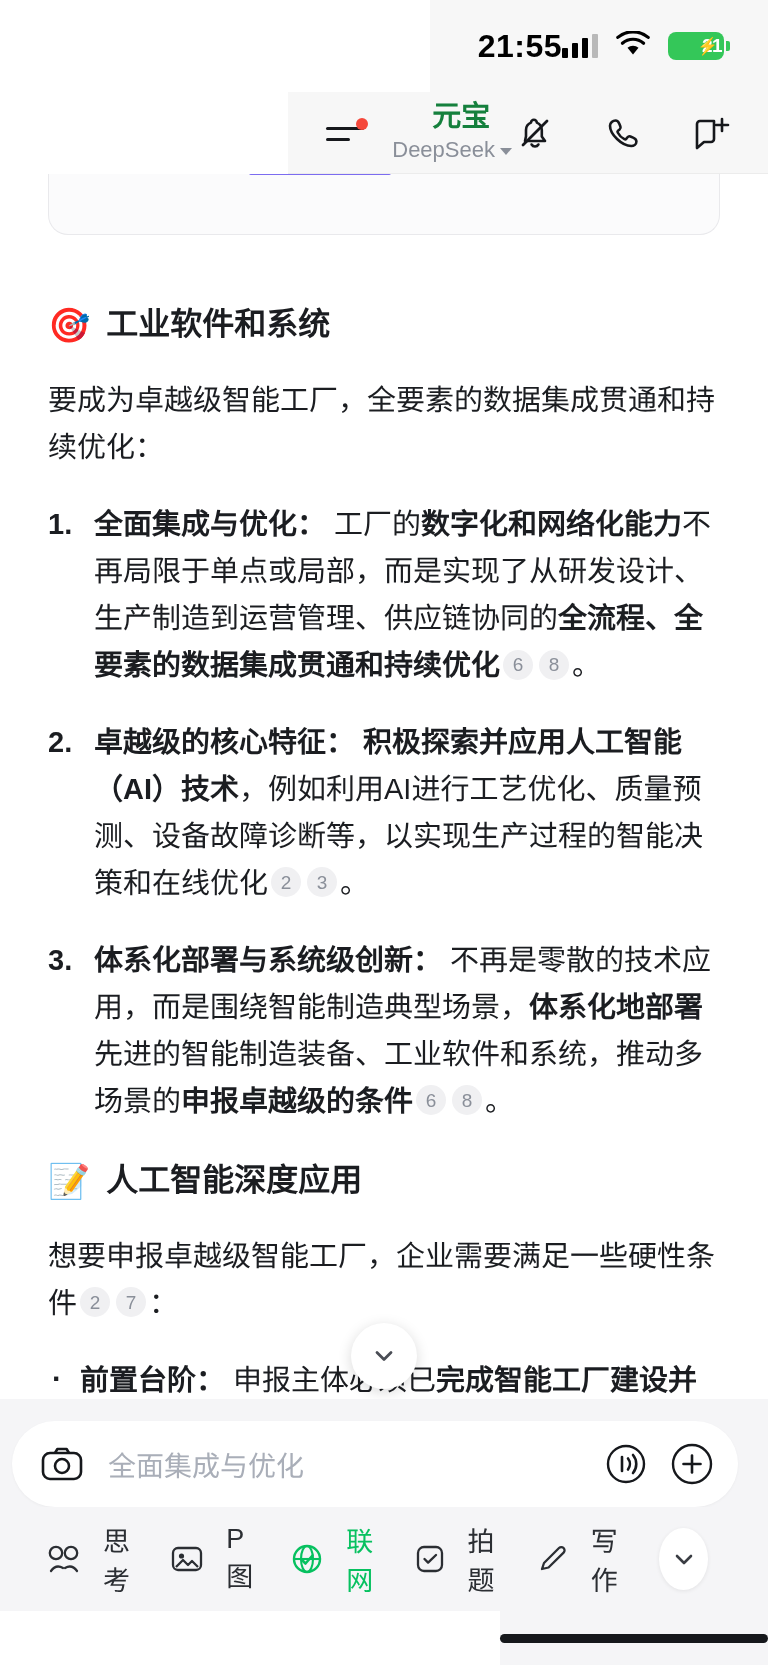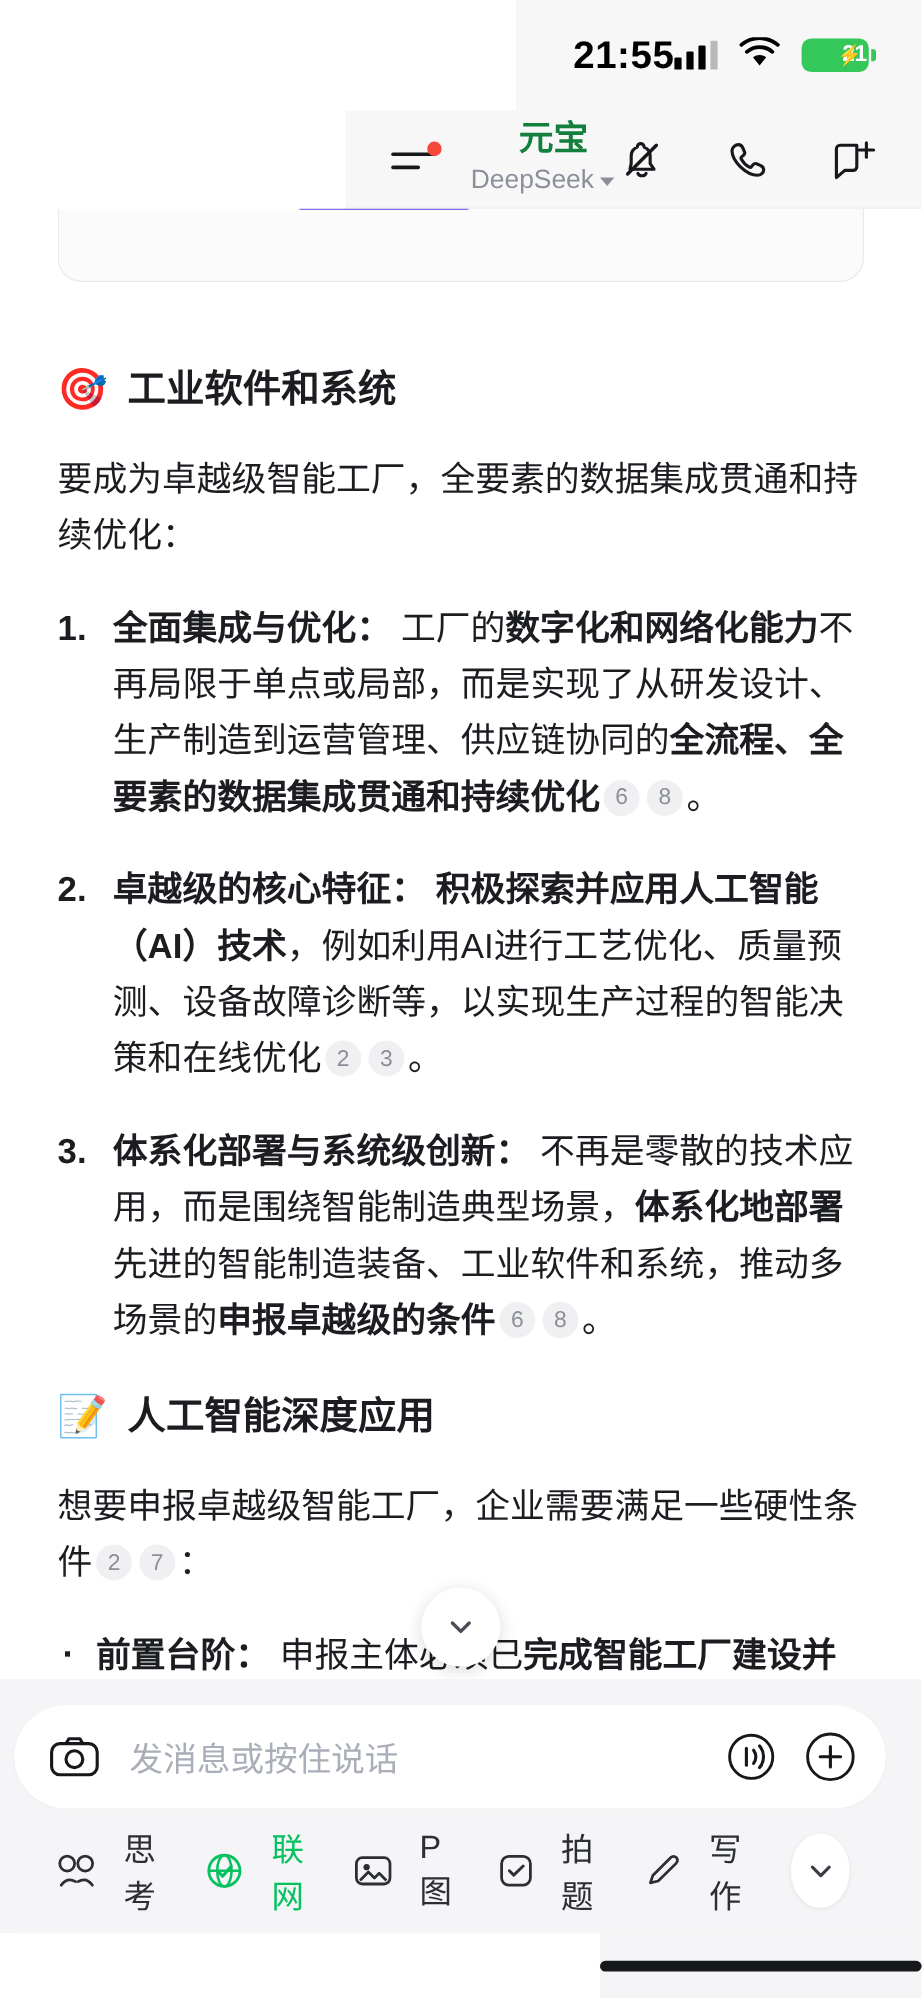--- a/index.html
+++ b/index.html
@@ -497,21 +497,21 @@
 
   <div class="composer-wrap">
     <div class="composer">
       <div class="camera-icon">
         <svg width="46" height="40" viewBox="0 0 46 40">
           <rect x="4" y="9" width="38" height="26" rx="7" fill="none" stroke="#16181c" stroke-width="2.6"></rect>
           <path d="M16 9 l2.4-4 h9.2 L30 9" fill="none" stroke="#16181c" stroke-width="2.6" stroke-linejoin="round"></path>
           <circle cx="23" cy="22" r="7" fill="none" stroke="#16181c" stroke-width="2.6"></circle>
         </svg>
       </div>
-      <div class="composer-input">发消息或按住说话</div>
+      <div class="composer-input">全面集成与优化</div>
       <div class="voice-icon">
         <svg width="52" height="52" viewBox="0 0 52 52">
           <circle cx="26" cy="26" r="18" fill="none" stroke="#16181c" stroke-width="2.4"></circle>
           <path d="M22 19 v14" stroke="#16181c" stroke-width="2.6" stroke-linecap="round"></path>
           <path d="M28 20.5 a9 9 0 0 1 0 11" fill="none" stroke="#16181c" stroke-width="2.6" stroke-linecap="round"></path>
           <path d="M33 17 a14 14 0 0 1 0 18" fill="none" stroke="#16181c" stroke-width="2.6" stroke-linecap="round"></path>
         </svg>
       </div>
       <div class="plus-icon">
         <svg width="54" height="54" viewBox="0 0 54 54">
@@ -528,45 +528,45 @@
           <svg width="36" height="34" viewBox="0 0 36 34">
             <circle cx="10" cy="11" r="6.2" fill="none" stroke="#2b2e33" stroke-width="2.3"></circle>
             <circle cx="25" cy="11" r="6.2" fill="none" stroke="#2b2e33" stroke-width="2.3"></circle>
             <path d="M5 29 q5-7 12-3" fill="none" stroke="#2b2e33" stroke-width="2.3" stroke-linecap="round"></path>
             <path d="M31 29 q-5-7-12-3" fill="none" stroke="#2b2e33" stroke-width="2.3" stroke-linecap="round"></path>
           </svg>
         </span>
         <span>思考</span>
       </div>
 
+      <div class="tool">
+        <span class="ticon">
+          <svg width="36" height="34" viewBox="0 0 36 34">
+            <rect x="4" y="6" width="28" height="22" rx="5" fill="none" stroke="#2b2e33" stroke-width="2.3"></rect>
+            <circle cx="12.5" cy="14" r="2.6" fill="#2b2e33"></circle>
+            <path d="M7 25 l7-7 5 5 4-4 6 6" fill="none" stroke="#2b2e33" stroke-width="2.3" stroke-linejoin="round"></path>
+          </svg>
+        </span>
+        <span>P图</span>
+      </div>
+
       <div class="tool active">
         <span class="ticon">
           <svg width="36" height="36" viewBox="0 0 36 36">
             <circle cx="18" cy="18" r="13" fill="none" stroke="#07c160" stroke-width="2.4"></circle>
             <ellipse cx="18" cy="18" rx="6" ry="13" fill="none" stroke="#07c160" stroke-width="2.1"></ellipse>
             <line x1="5" y1="18" x2="31" y2="18" stroke="#07c160" stroke-width="2.1"></line>
             <path d="M12.5 18.5 l4 4 l7-8" fill="none" stroke="#07c160" stroke-width="2.6" stroke-linecap="round" stroke-linejoin="round"></path>
           </svg>
         </span>
         <span>联网</span>
       </div>
 
       <div class="tool">
         <span class="ticon">
-          <svg width="36" height="34" viewBox="0 0 36 34">
-            <rect x="4" y="6" width="28" height="22" rx="5" fill="none" stroke="#2b2e33" stroke-width="2.3"></rect>
-            <circle cx="12.5" cy="14" r="2.6" fill="#2b2e33"></circle>
-            <path d="M7 25 l7-7 5 5 4-4 6 6" fill="none" stroke="#2b2e33" stroke-width="2.3" stroke-linejoin="round"></path>
-          </svg>
-        </span>
-        <span>P图</span>
-      </div>
-
-      <div class="tool">
-        <span class="ticon">
           <svg width="34" height="34" viewBox="0 0 34 34">
             <rect x="5" y="5" width="24" height="24" rx="6" fill="none" stroke="#2b2e33" stroke-width="2.3"></rect>
             <path d="M11.5 17 l3.6 3.6 L23 13" fill="none" stroke="#2b2e33" stroke-width="2.4" stroke-linecap="round" stroke-linejoin="round"></path>
           </svg>
         </span>
         <span>拍题</span>
       </div>
 
       <div class="tool">
         <span class="ticon">

